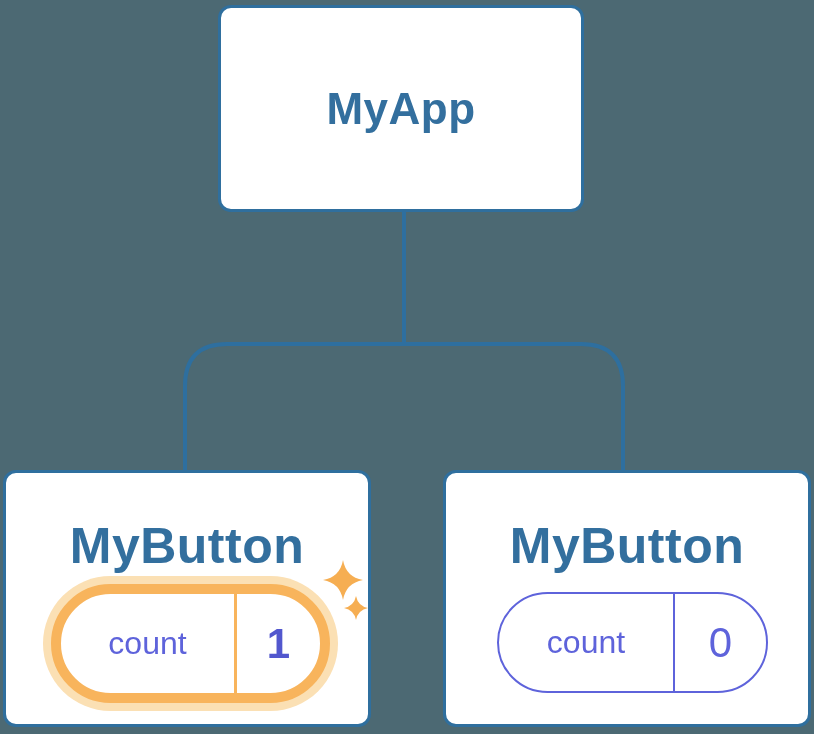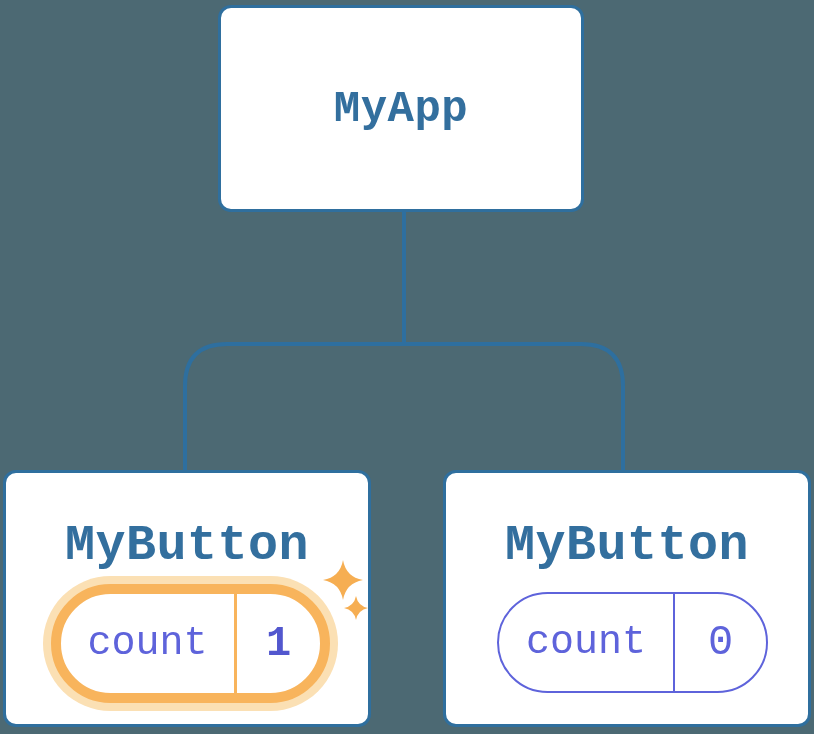--- a/index.html
+++ b/index.html
@@ -14,21 +14,21 @@
     --sparkle-orange:#F6AE52;
     --card-bg:#FFFFFF;
   }
   *{box-sizing:border-box;margin:0;padding:0;}
   html,body{width:814px;height:734px;}
   body{
     font-family:"Liberation Sans", sans-serif;
     background:var(--background);
     overflow:hidden;
   }
-  .stage{position:relative;width:790px;height:734px;background:var(--background);font-family:Liberation Mono, monospace;}
+  .stage{position:relative;width:790px;height:734px;background:var(--background);}
   .edges{position:absolute;left:0;top:0;width:814px;height:734px;pointer-events:none;}
   .edges path{stroke:var(--edge-blue);stroke-width:4;fill:none;}
 
   .card{
     position:absolute;
     background:var(--card-bg);
     border:3px solid var(--card-border);
     border-radius:13px;
   }
   .card.root{
@@ -66,21 +66,21 @@
     position:absolute;left:51px;top:119px;
     display:flex;align-items:stretch;
     width:271px;height:101px;
     border:2px solid var(--indigo);
     border-radius:999px;background:var(--card-bg);
   }
   .pill-plain .seg-key{flex:0 0 174px;}
   .pill-plain .divider{width:2px;background:var(--indigo);}
 
   .seg{display:flex;align-items:center;justify-content:center;}
-  .seg-key{font-size:40px;color:var(--indigo);text-align:center;}
+  .seg-key{font-size:32px;color:var(--indigo);text-align:center;}
   .seg-val{flex:1;font-size:42px;color:var(--indigo);}
   .seg-val.bold{font-weight:700;color:var(--indigo-dark);}
 
   .sparkles{position:absolute;left:312px;top:552px;width:62px;height:76px;pointer-events:none;}
   .sparkles path{fill:var(--sparkle-orange);}
 </style>
 </head>
 <body>
 
 <div class="stage">

